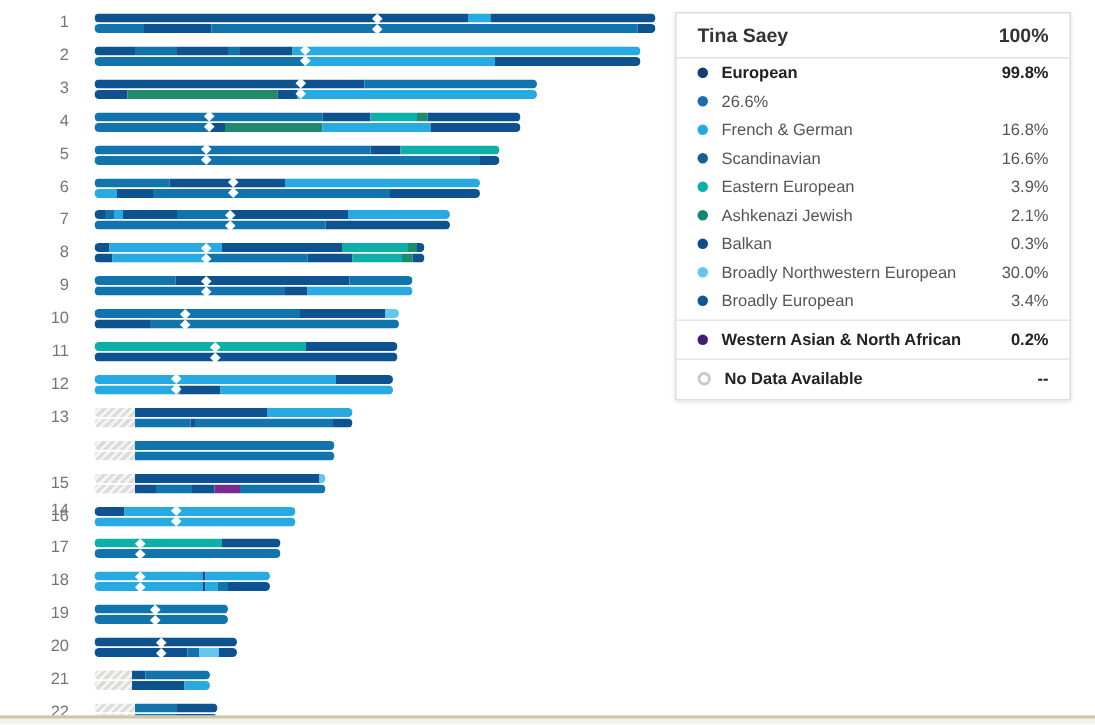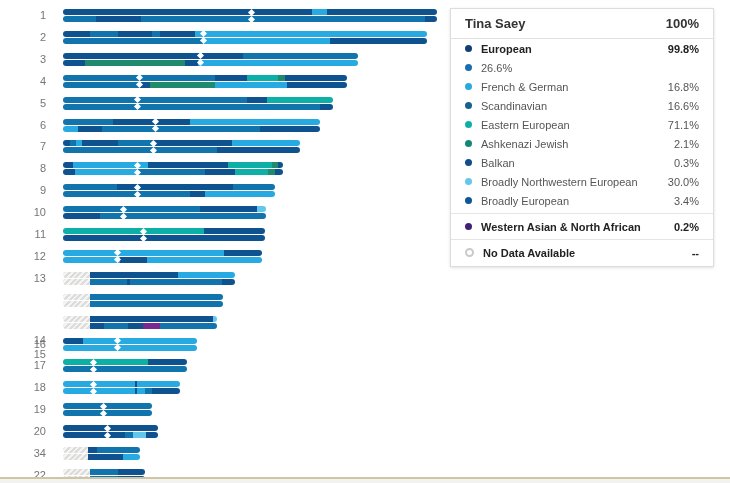--- a/index.html
+++ b/index.html
@@ -220,21 +220,21 @@
       </div>
       <div class="chrom-label" style="top: 292.7px; margin-top: 40px;">14</div>
       <div class="bar" style="top: 293.7px;">
         <div class="seg hatch" style="width: 27px;"></div>
         <div class="seg" style="width: 133px; background: rgb(17, 116, 173);"></div>
       </div>
       <div class="bar" style="top: 300.7px;">
         <div class="seg hatch" style="width: 27px;"></div>
         <div class="seg" style="width: 133px; background: rgb(17, 116, 173);"></div>
       </div>
-      <div class="chrom-label" style="top: 314.6px; margin-top: 32px;">15</div>
+      <div class="chrom-label" style="top: 314.6px;">15</div>
       <div class="bar" style="top: 315.6px;">
         <div class="seg hatch" style="width: 27px;"></div>
         <div class="seg" style="width: 123px; background: rgb(14, 83, 143);"></div>
         <div class="seg" style="width: 4px; background: rgb(99, 199, 236);"></div>
       </div>
       <div class="bar" style="top: 322.6px;">
         <div class="seg hatch" style="width: 27px;"></div>
         <div class="seg" style="width: 14px; background: rgb(14, 83, 143);"></div>
         <div class="seg" style="width: 24px; background: rgb(17, 116, 173);"></div>
         <div class="seg" style="width: 15px; background: rgb(14, 83, 143);"></div>
@@ -290,21 +290,21 @@
         <div class="seg" style="width: 95px; background: rgb(14, 83, 143);"></div>
       </div>
       <div class="notch" style="left: 105px; top: 425.6px;"></div>
       <div class="bar" style="top: 432.1px;">
         <div class="seg" style="width: 62px; background: rgb(14, 83, 143);"></div>
         <div class="seg" style="width: 8px; background: rgb(17, 116, 173);"></div>
         <div class="seg" style="width: 13px; background: rgb(99, 199, 236);"></div>
         <div class="seg" style="width: 12px; background: rgb(14, 83, 143);"></div>
       </div>
       <div class="notch" style="left: 105px; top: 432.6px;"></div>
-      <div class="chrom-label" style="top: 446px;">34</div>
+      <div class="chrom-label" style="top: 446px;">21</div>
       <div class="bar" style="top: 447px;">
         <div class="seg hatch" style="width: 25px;"></div>
         <div class="seg" style="width: 9px; background: rgb(14, 83, 143);"></div>
         <div class="seg" style="width: 43px; background: rgb(17, 116, 173);"></div>
       </div>
       <div class="bar" style="top: 454px;">
         <div class="seg hatch" style="width: 25px;"></div>
         <div class="seg" style="width: 35px; background: rgb(14, 83, 143);"></div>
         <div class="seg" style="width: 17px; background: rgb(39, 169, 225);"></div>
       </div>
@@ -342,21 +342,21 @@
           <span class="pct">16.8%</span>
         </div>
         <div class="lrow">
           <span class="dot" style="background: rgb(22, 97, 143);"></span>
           <span class="lab">Scandinavian</span>
           <span class="pct">16.6%</span>
         </div>
         <div class="lrow">
           <span class="dot" style="background: rgb(12, 176, 166);"></span>
           <span class="lab">Eastern European</span>
-          <span class="pct">71.1%</span>
+          <span class="pct">3.9%</span>
         </div>
         <div class="lrow">
           <span class="dot" style="background: rgb(18, 135, 119);"></span>
           <span class="lab">Ashkenazi Jewish</span>
           <span class="pct">2.1%</span>
         </div>
         <div class="lrow">
           <span class="dot" style="background: rgb(17, 76, 140);"></span>
           <span class="lab">Balkan</span>
           <span class="pct">0.3%</span>

